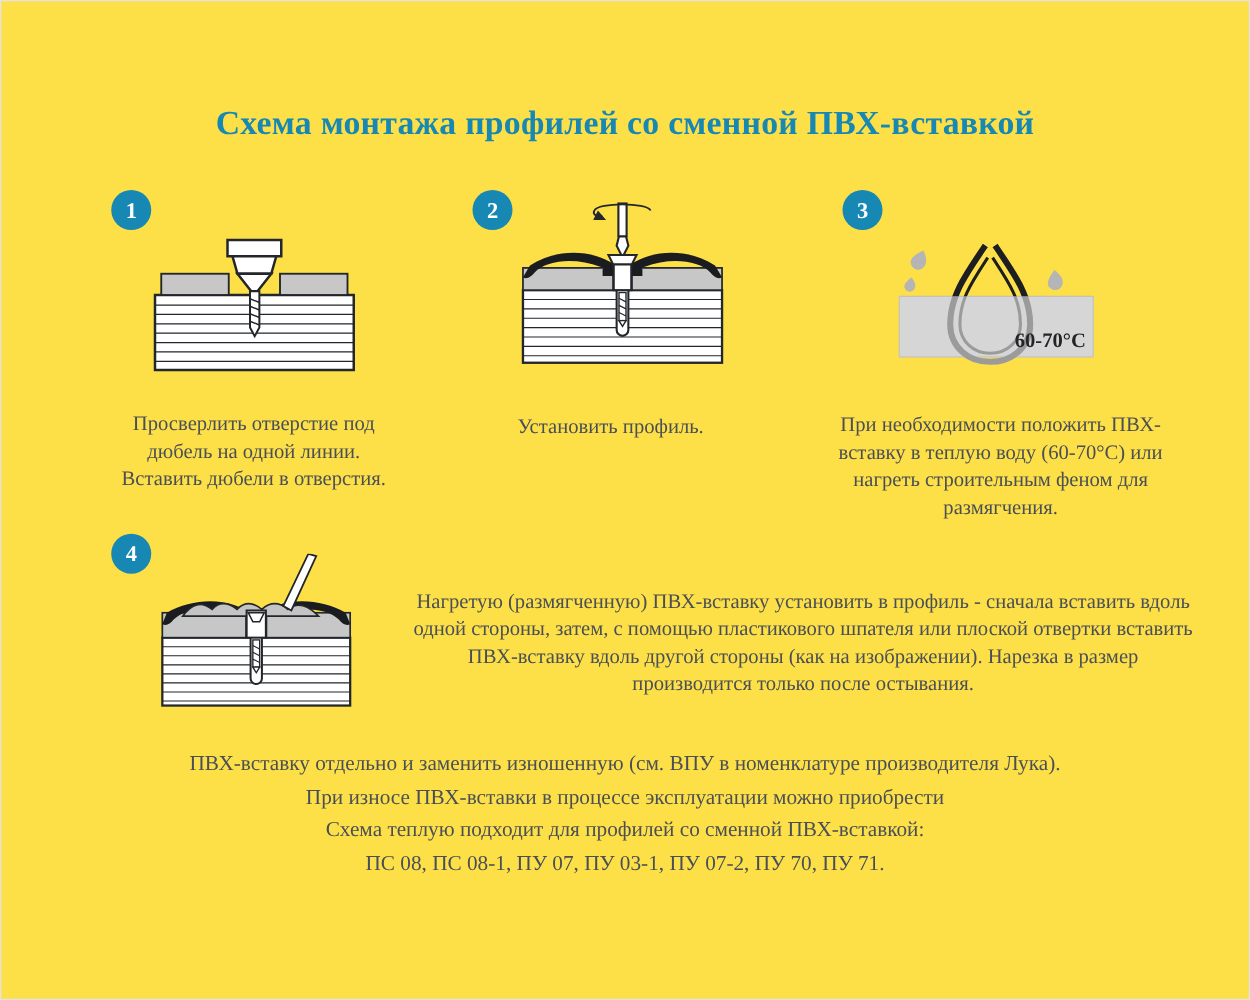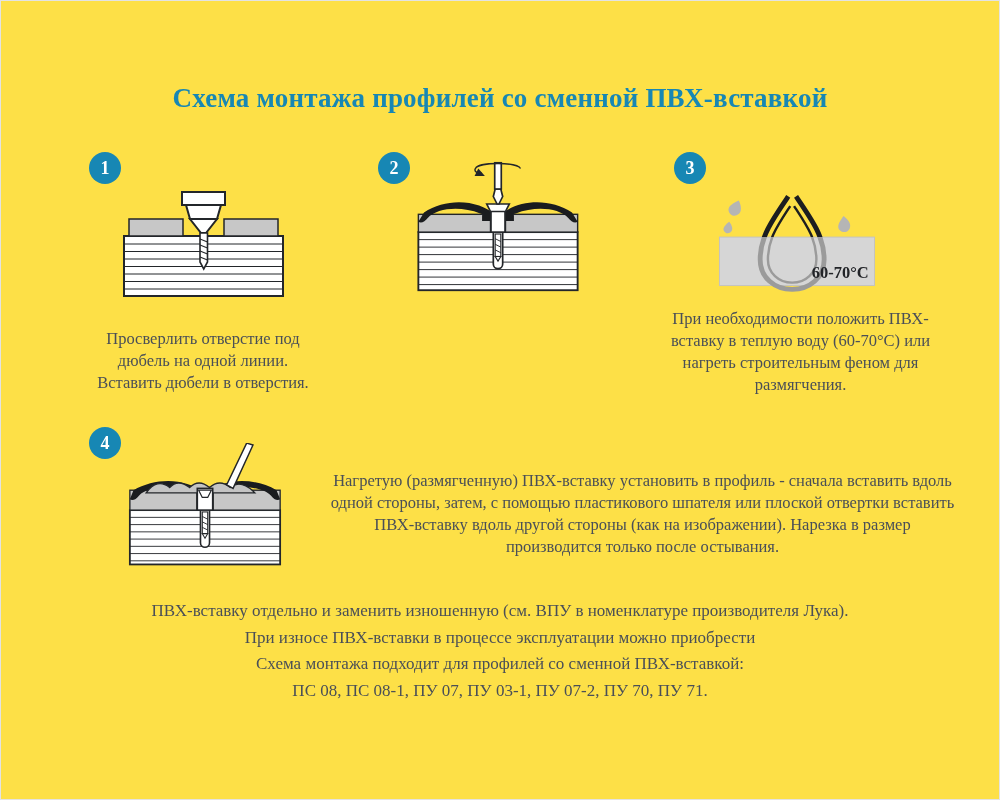--- a/index.html
+++ b/index.html
@@ -65,20 +65,21 @@
       <rect x="92" y="82" width="6" height="24" fill="#ffffff" stroke-width="1.2"></rect>
       <path d="M92 87l6 3M92 93l6 3M92 99l6 3" fill="none" stroke-width="1"></path>
       <polygon points="92,106 98,106 95,111" fill="#ffffff" stroke-width="1.2"></polygon>
       <polygon points="83,50 107,50 103,58 87,58" fill="#ffffff" stroke-width="1.8"></polygon>
       <polygon points="92,34 98,34 100,42 96,50 94,50 90,42" fill="#ffffff" stroke-width="1.8"></polygon>
       <rect x="91.5" y="6" width="7" height="28" fill="#ffffff" stroke-width="1.8"></rect>
       <path d="M119 12 C116 5 74 5 71 12 C69 15 73 18 78 17" fill="none" stroke-width="1.5"></path>
       <polygon points="74,12 81,20 70,20" fill="#23262a" stroke="none"></polygon>
     </g>
   </svg>
+  <p class="caption" style="left:380px;top:329px;width:215px;">Установить профиль.</p>
 
   <div class="badge" style="left:673px;top:151px;">3</div>
   <svg class="diag" style="left:699px;top:176px;width:194px;height:126px;" viewBox="0 0 200 130">
     <defs>
       <clipPath id="aboveWater">
           <rect x="0" y="0" width="200" height="62"></rect>
         </clipPath>
       <clipPath id="belowWater">
           <rect x="0" y="62" width="200" height="68"></rect>
         </clipPath>
@@ -92,21 +93,21 @@
       <path d="M91 20 C74 45 62 62 62 85 C62 104 77 116 95 116 C113 116 128 104 128 85 C128 62 116 45 99 20" stroke-width="5"></path>
       <path d="M93 30 C80 50 70 64 70 85 C70 99 81 109 95 109 C109 109 120 99 120 85 C120 64 110 50 97 30" stroke-width="2.5"></path>
     </g>
     <g fill="#b5b5b5" stroke="none">
       <path d="M0 -8 C4 -3 6 2 3 6 C0 10 -6 9 -8 4 C-9 0 -5 -4 0 -8 Z" transform="translate(38,32) rotate(14)"></path>
       <path d="M0 -8 C4 -3 6 2 3 6 C0 10 -6 9 -8 4 C-9 0 -5 -4 0 -8 Z" transform="translate(30,52) scale(0.72)"></path>
       <path d="M0 -8 C4 -3 6 2 3 6 C0 10 -6 9 -8 4 C-9 0 -5 -4 0 -8 Z" transform="translate(150,48) rotate(-14)"></path>
     </g>
     <text x="174" y="104" text-anchor="end" font-size="17" font-weight="bold" fill="#222428">60-70°C</text>
   </svg>
-  <p class="caption" style="left:652px;top:307px;width:295px;text-align:center;">При необходимости положить ПВХ-вставку в теплую воду (60-70°С) или нагреть строительным феном для размягчения.</p>
+  <p class="caption" style="left:652px;top:328px;width:295px;text-align:center;">При необходимости положить ПВХ-вставку в теплую воду (60-70°С) или нагреть строительным феном для размягчения.</p>
 
   <div class="badge" style="left:88px;top:426px;">4</div>
   <svg class="diag" style="left:118px;top:442px;width:172px;height:127px;" viewBox="0 0 190 140">
     <g stroke="#23262a">
       <rect x="12" y="74" width="166" height="60" fill="#ffffff" stroke-width="2"></rect>
       <path d="M12 82h166M12 90h166M12 98h166M12 106h166M12 114h166M12 122h166M12 130h166" fill="none" stroke-width="1"></path>
       <rect x="12" y="52" width="74" height="22" fill="#c7c7c7" stroke-width="1.5"></rect>
       <rect x="104" y="52" width="74" height="22" fill="#c7c7c7" stroke-width="1.5"></rect>
       <path id="wing4L" d="M93 55 C74 38 40 38 16 52 L12 62 C15 64 19 62 22 58 C32 48 56 46 77 53 C84 55 90 56 93 55 Z" fill="#1a1c1f" stroke="none"></path>
       <use href="#wing4L" transform="translate(190 0) scale(-1 1)"></use>
@@ -118,17 +119,17 @@
       <path d="M92 81l6 3M92 87l6 3M92 93l6 3" fill="none" stroke-width="1"></path>
       <polygon points="92,100 98,100 95,105" fill="#ffffff" stroke-width="1.2"></polygon>
       <polygon points="141,0 148,2 126,50 119,46" fill="#ffffff" stroke-width="1.6"></polygon>
     </g>
   </svg>
   <p class="caption" style="left:329px;top:469px;width:625px;">Нагретую (размягченную) ПВХ-вставку установить в профиль - сначала вставить вдоль одной стороны, затем, с помощью пластикового шпателя или плоской отвертки вставить ПВХ-вставку вдоль другой стороны (как на изображении). Нарезка в размер производится только после остывания.</p>
 
   <div class="footer">
     <div>ПВХ-вставку отдельно и заменить изношенную (см. ВПУ в номенклатуре производителя Лука).</div>
     <div>При износе ПВХ-вставки в процессе эксплуатации можно приобрести</div>
-    <div>Схема монтажа подходит для профилей со сменной ПВХ-вставкой:</div>
+    <div>Схема теплую подходит для профилей со сменной ПВХ-вставкой:</div>
     <div>ПС 08, ПС 08-1, ПУ 07, ПУ 03-1, ПУ 07-2, ПУ 70, ПУ 71.</div>
   </div>
 
 </div>
 
 </body></html>

